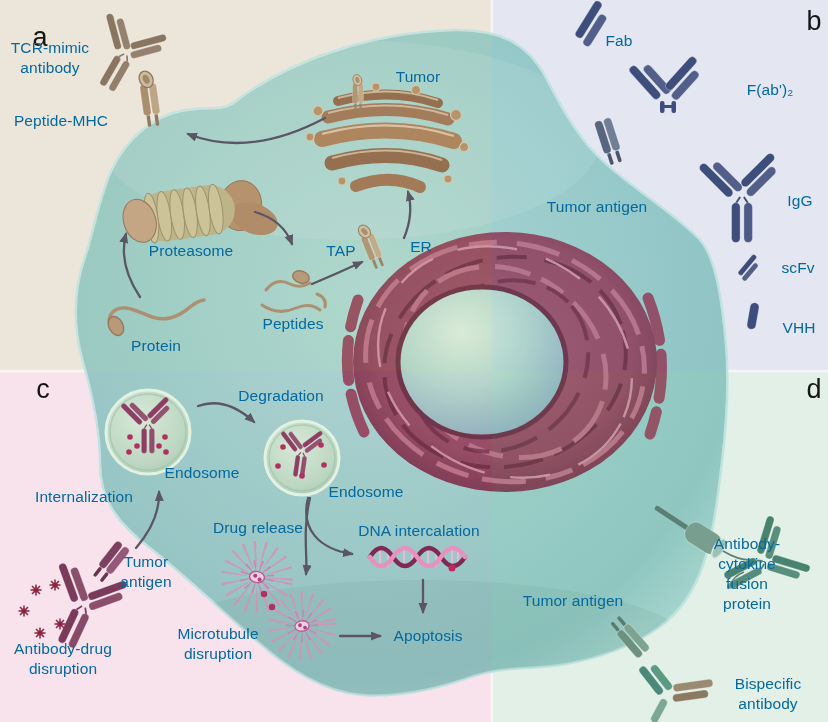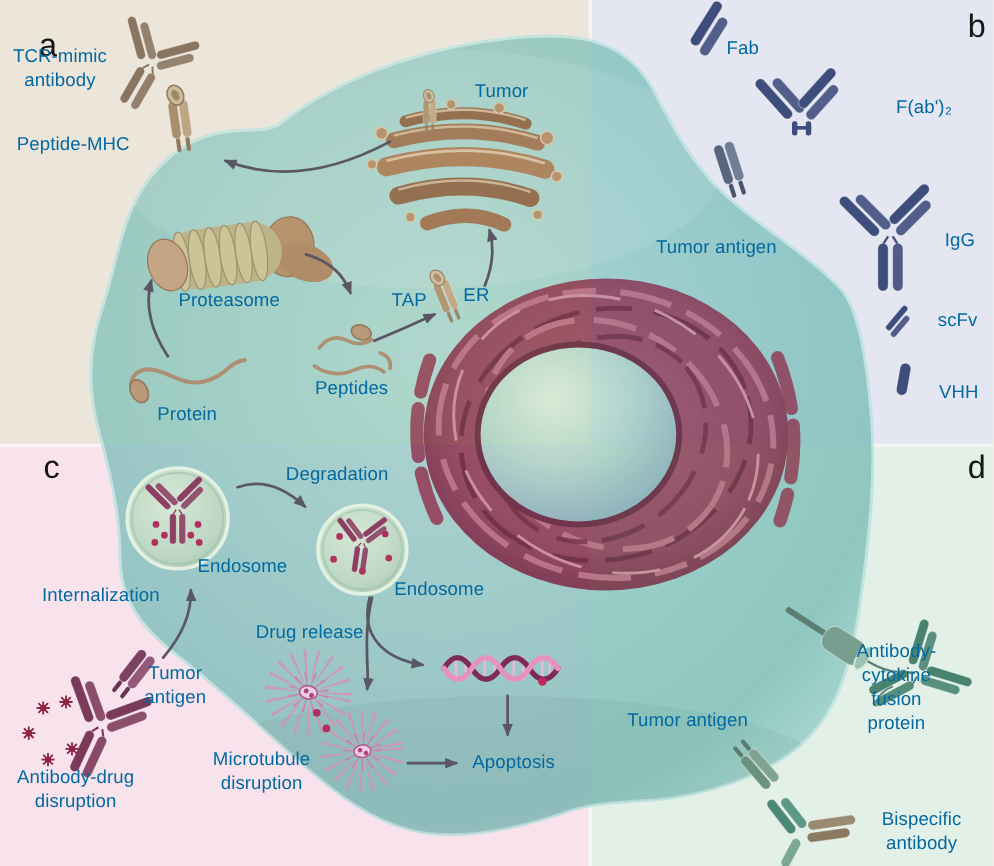--- a/index.html
+++ b/index.html
@@ -325,34 +325,35 @@
 <div class="lbl letter" style="left:814px;top:390px">d</div>
 
 <div class="lbl" style="left:50px;top:58px">TCR-mimic
 antibody</div>
 <div class="lbl" style="left:61px;top:121px">Peptide-MHC</div>
 <div class="lbl" style="left:418px;top:77px">Tumor</div>
 <div class="lbl" style="left:191px;top:251px">Proteasome</div>
 <div class="lbl" style="left:156px;top:346px">Protein</div>
 <div class="lbl" style="left:293px;top:324px">Peptides</div>
 <div class="lbl" style="left:341px;top:251px">TAP</div>
-<div class="lbl" style="left:397px;top:247px">ER</div>
+<div class="lbl" style="left:421px;top:247px">ER</div>
 
 <div class="lbl" style="left:619px;top:41px">Fab</div>
 <div class="lbl" style="left:770px;top:90px">F(ab')₂</div>
 <div class="lbl" style="left:597px;top:207px">Tumor antigen</div>
 <div class="lbl" style="left:800px;top:201px">IgG</div>
 <div class="lbl" style="left:798px;top:268px">scFv</div>
 <div class="lbl" style="left:799px;top:328px">VHH</div>
 
 <div class="lbl" style="left:84px;top:497px">Internalization</div>
 <div class="lbl" style="left:202px;top:473px">Endosome</div>
 <div class="lbl" style="left:281px;top:396px">Degradation</div>
 <div class="lbl" style="left:366px;top:492px">Endosome</div>
 <div class="lbl" style="left:258px;top:528px">Drug release</div>
+<div class="lbl" style="left:419px;top:531px">DNA intercalation</div>
 <div class="lbl" style="left:218px;top:644px">Microtubule
 disruption</div>
 <div class="lbl" style="left:428px;top:636px">Apoptosis</div>
 <div class="lbl" style="left:146px;top:572px">Tumor
 antigen</div>
 <div class="lbl" style="left:63px;top:659px">Antibody-drug
 disruption</div>
 
 <div class="lbl" style="left:573px;top:601px">Tumor antigen</div>
 <div class="lbl" style="left:747px;top:574px">Antibody-cytokine

